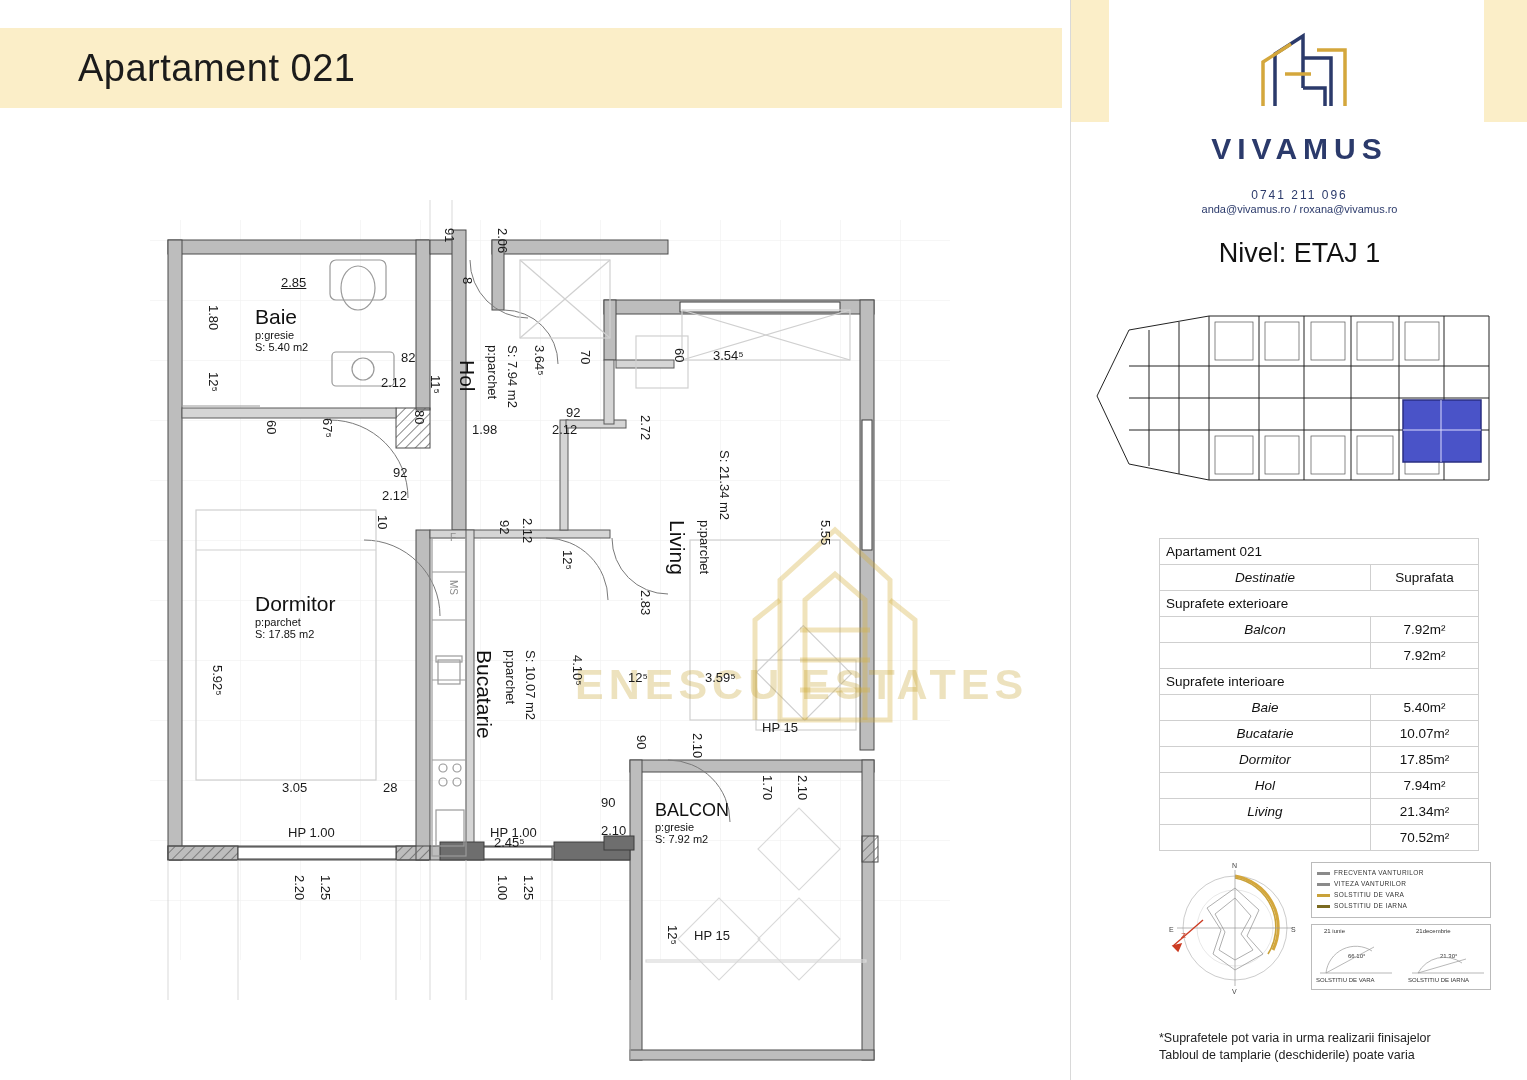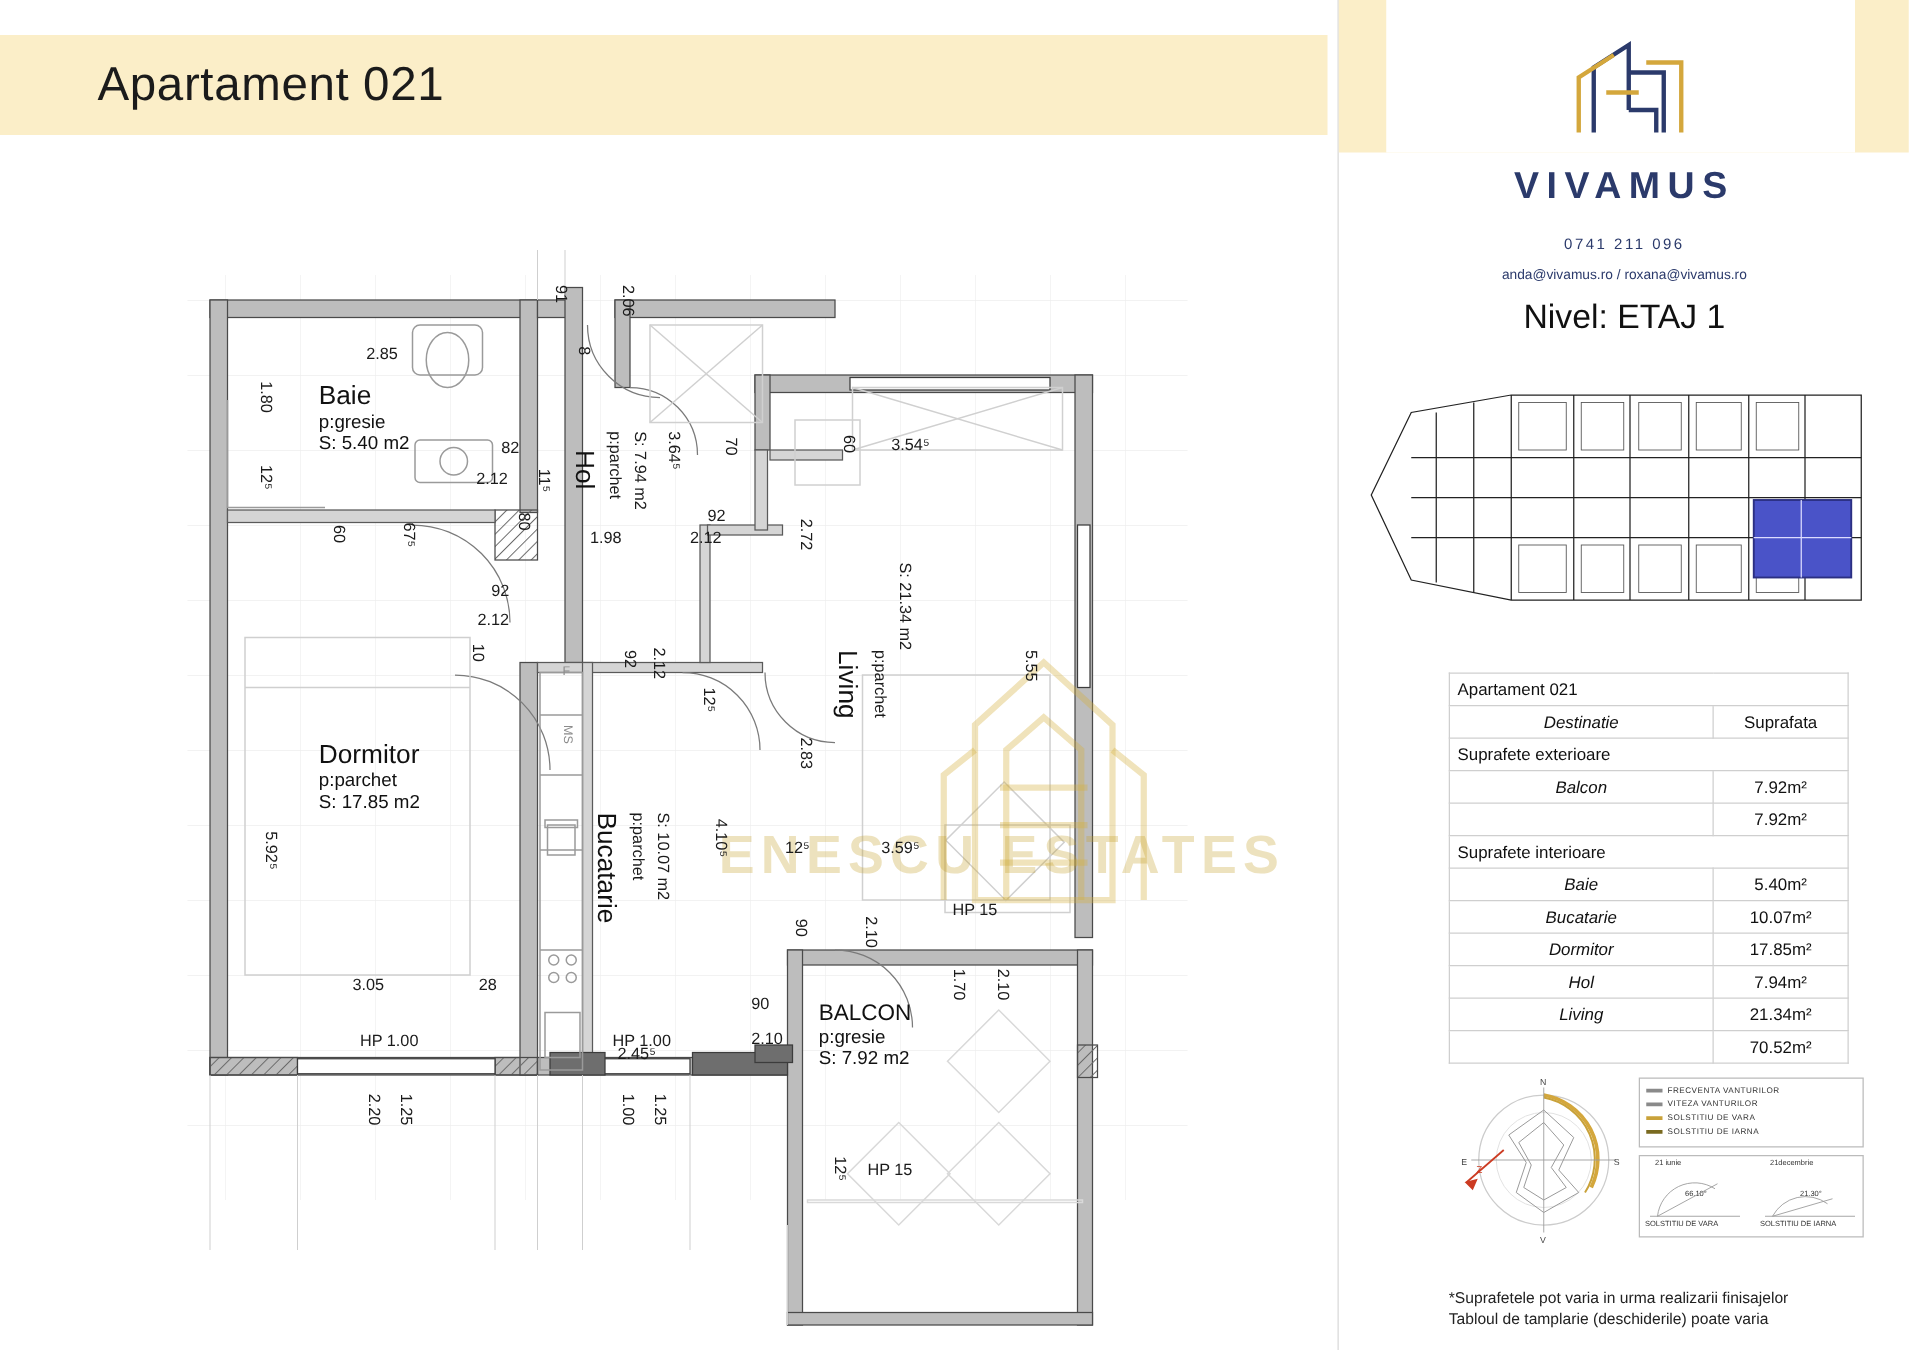--- a/index.html
+++ b/index.html
@@ -37,21 +37,21 @@
   }
   .brand-sub{
     position:absolute;top:168px;left:0;width:457px;text-align:center;
     font-size:13px;letter-spacing:6px;color:#2b3a6b;
   }
   .brand-phone{
     position:absolute;top:188px;left:0;width:457px;text-align:center;
     font-size:12px;letter-spacing:2px;color:#2b3a6b;
   }
   .brand-mail{
-    position:absolute;top:214px;left:0;width:457px;text-align:center;
+    position:absolute;top:203px;left:0;width:457px;text-align:center;
     font-size:11px;color:#2b3a6b;
   }
   .nivel{
     position:absolute;top:238px;left:0;width:457px;text-align:center;
     font-size:27px;color:#111;
   }
   
   .keyplan{
     position:absolute;left:18px;top:300px;width:415px;height:195px;
     background:#fff;
@@ -94,21 +94,21 @@
   .wm{
     position:absolute;left:660px;top:370px;width:420px;height:250px;
     pointer-events:none;
   }
   .wm-text{
     position:absolute;left:575px;top:540px;font-size:43px;font-weight:700;
     color:rgba(196,160,40,.30);letter-spacing:5px;pointer-events:none;
   }
   .room-label{position:absolute;color:#111;}
   .rl-name{font-size:21px;}
-  .rl-sub{font-size:15px;}
+  .rl-sub{font-size:11px;}
   .dim{position:absolute;font-size:13px;color:#1b1b1b;}
 </style>
 </head>
 <body>
 
 <div class="title-banner">
   <div class="title">Apartament 021</div>
 </div>
 
 <div class="plan">
@@ -297,21 +297,21 @@
   <div class="dim" style="left:697px;top:400px;writing-mode:vertical-rl;">p:parchet</div>
   <div class="dim" style="left:717px;top:330px;writing-mode:vertical-rl;">S: 21.34 m2</div>
 
   <div class="room-label" style="left:655px;top:680px;">
     <div class="rl-name" style="font-size:18px;">BALCON</div>
     <div class="rl-sub">p:gresie</div>
     <div class="rl-sub">S: 7.92 m2</div>
   </div>
 
   
-  <div class="dim" style="left:293px;top:155px;">2.85</div>
+  <div class="dim" style="left:281px;top:155px;text-decoration:underline;">2.85</div>
   <div class="dim" style="left:206px;top:185px;writing-mode:vertical-rl;">1.80</div>
   <div class="dim" style="left:206px;top:252px;writing-mode:vertical-rl;">12⁵</div>
   <div class="dim" style="left:388px;top:230px;margin-left:13px;">82</div>
   <div class="dim" style="left:381px;top:255px;">2.12</div>
   <div class="dim" style="left:264px;top:300px;writing-mode:vertical-rl;">60</div>
   <div class="dim" style="left:320px;top:298px;writing-mode:vertical-rl;">67⁵</div>
 
   <div class="dim" style="left:442px;top:108px;writing-mode:vertical-rl;">91</div>
   <div class="dim" style="left:495px;top:108px;writing-mode:vertical-rl;">2.06</div>
   <div class="dim" style="left:460px;top:157px;writing-mode:vertical-rl;">8</div>

